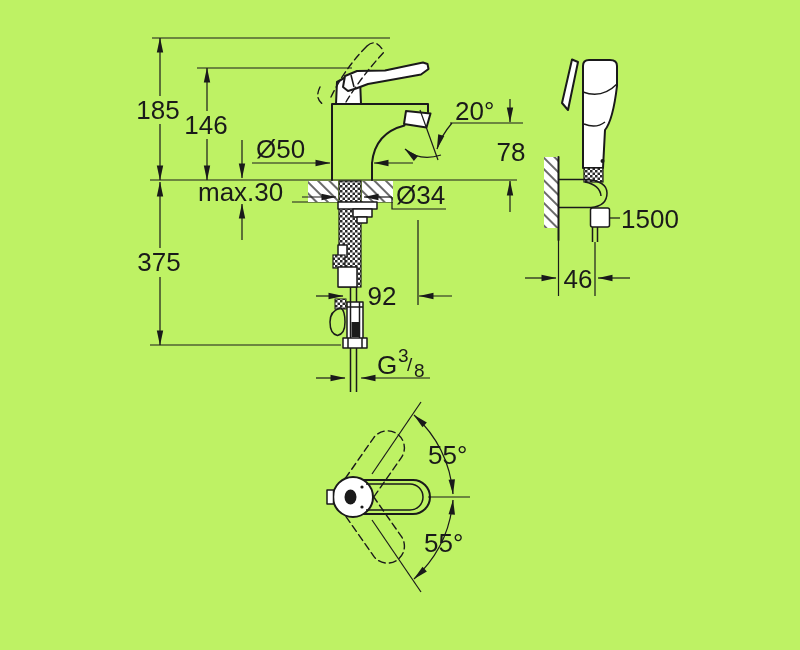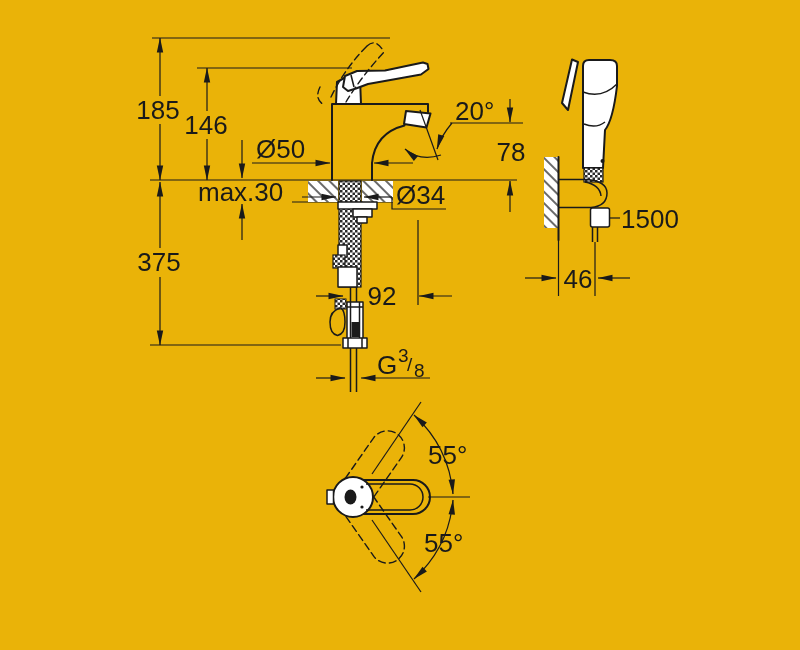--- a/index.html
+++ b/index.html
@@ -1,16 +1,16 @@
 <!DOCTYPE html>
 <html><head>
 <meta charset="utf-8">
 <style>
   html,body{margin:0;padding:0;background:#ffffff;}
-  .stage{position:relative;width:800px;height:650px;background:#eab308;overflow:hidden;}
+  .stage{position:relative;width:800px;height:650px;background:#bef264;overflow:hidden;}
   svg{display:block;}
   text{font-family:"Liberation Sans","DejaVu Sans",sans-serif;font-size:26px;fill:#1a1a1a;}
   text.small{font-size:19px;}
   .obj{stroke:#1a1a1a;stroke-width:2;fill:none;stroke-linejoin:round;stroke-linecap:round;}
   .objf{stroke:#1a1a1a;stroke-width:2;fill:#ffffff;stroke-linejoin:round;}
   .med{stroke:#1a1a1a;stroke-width:1.5;fill:none;stroke-linejoin:round;}
   .medf{stroke:#1a1a1a;stroke-width:1.5;fill:#ffffff;stroke-linejoin:round;}
   .dim{stroke:#1a1a1a;stroke-width:1.2;fill:none;}
   .dash{stroke:#1a1a1a;stroke-width:1.4;fill:none;stroke-dasharray:7 4;stroke-linecap:round;}
   .fill{fill:#1a1a1a;stroke:none;}

